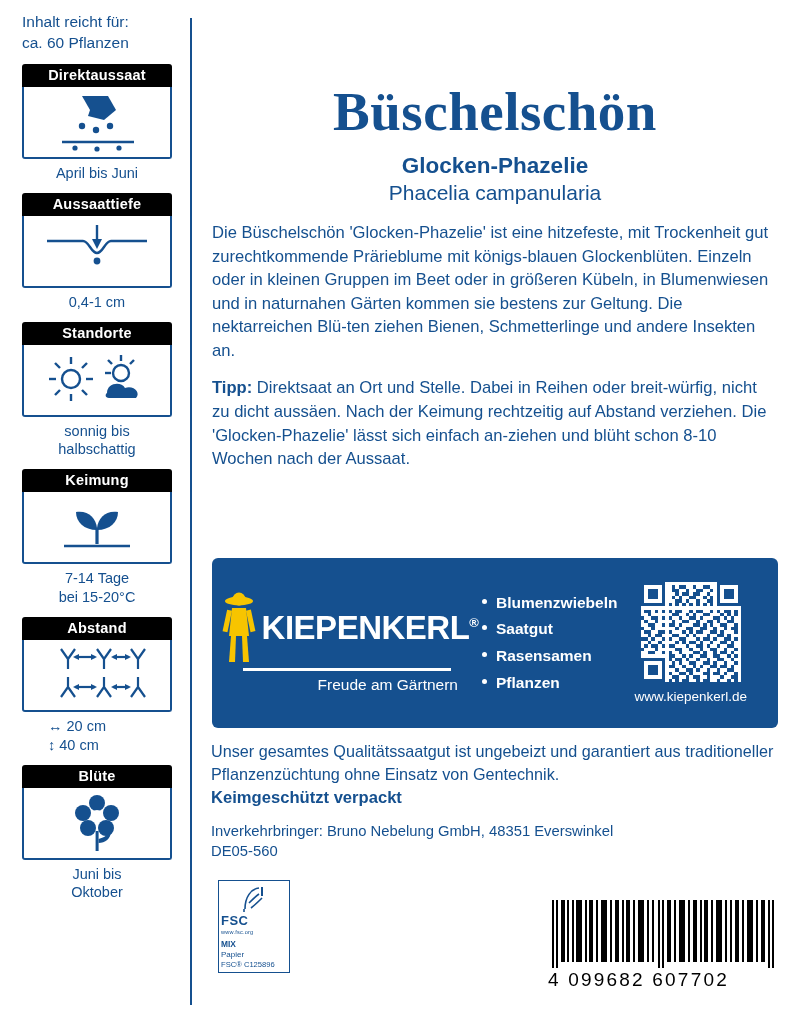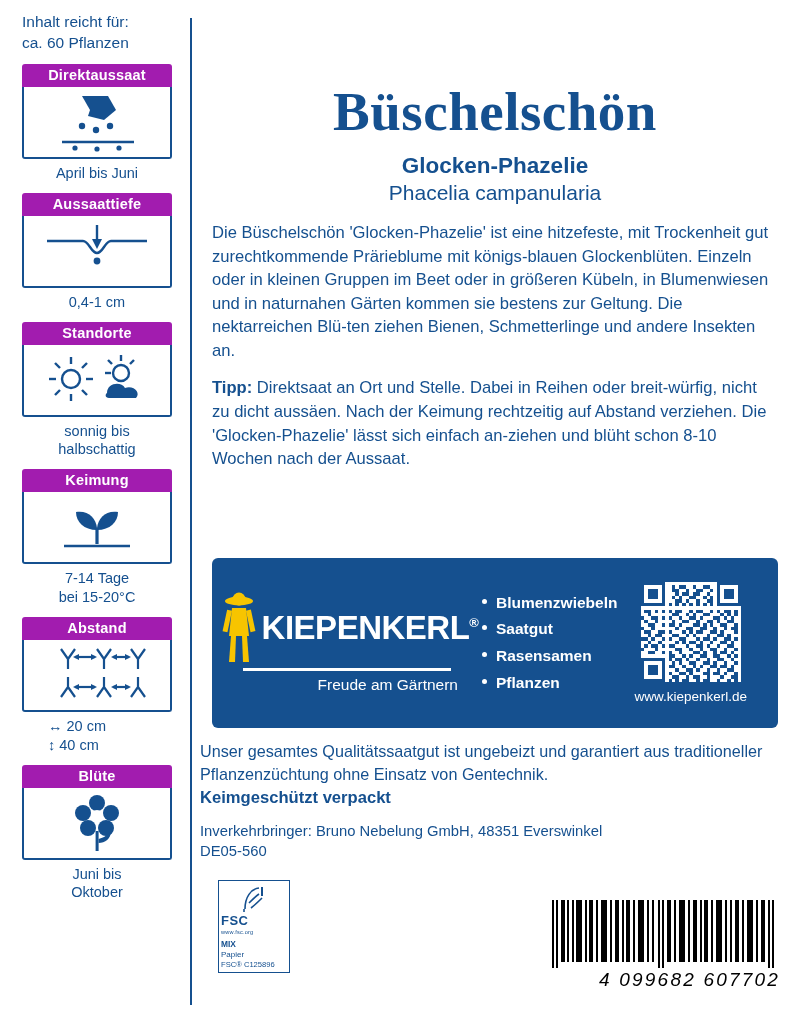--- a/index.html
+++ b/index.html
@@ -27,21 +27,21 @@
     width: 150px;
   }
   .quantity-line {
     font-size: 15.5px;
     color: #15508f;
     line-height: 1.35;
     margin-bottom: 10px;
   }
   .icon-block { margin-bottom: 8px; }
   .icon-header {
-    background: #a21caf;
+    background: #000000;
     color: #ffffff;
     font-weight: bold;
     font-size: 14.5px;
     text-align: center;
     padding: 3px 2px 4px 2px;
     border-radius: 3px 3px 0 0;
     letter-spacing: .2px;
   }
   .icon-body {
     border: 2px solid #15508f;
@@ -175,21 +175,21 @@
     display: flex;
     flex-direction: column;
     align-items: center;
     padding-right: 14px;
   }
   .brand-url { font-size: 13.5px; margin-top: 7px; }
 
   
   .footer {
     position: absolute;
-    left: 200px;
+    left: 211px;
     top: 740px;
     width: 570px;
     color: #15508f;
   }
   .footer p.small {
     font-size: 16.2px;
     line-height: 1.42;
     margin: 0;
   }
   .footer p.bold { font-weight: bold; font-size: 16.6px; margin: 2px 0 14px 0; }
@@ -214,22 +214,21 @@
   .fsc .fsc-papier { font-size: 8px; }
   .fsc .fsc-code { font-size: 7.6px; }
   .fsc-tree { display:block; margin: 0 auto; }
 
   
   .barcode-wrap {
     position: absolute;
     left: 548px;
     top: 900px;
     width: 232px;
-    text-align: right;
-    font-style: italic;
+    text-align: left;
   }
   .barcode-bars { display: block; }
   .barcode-num {
     font-family: "Liberation Sans", sans-serif;
     font-size: 19px;
     letter-spacing: 2.2px;
     color: #000;
     margin-top: 1px;
   }
 </style>

